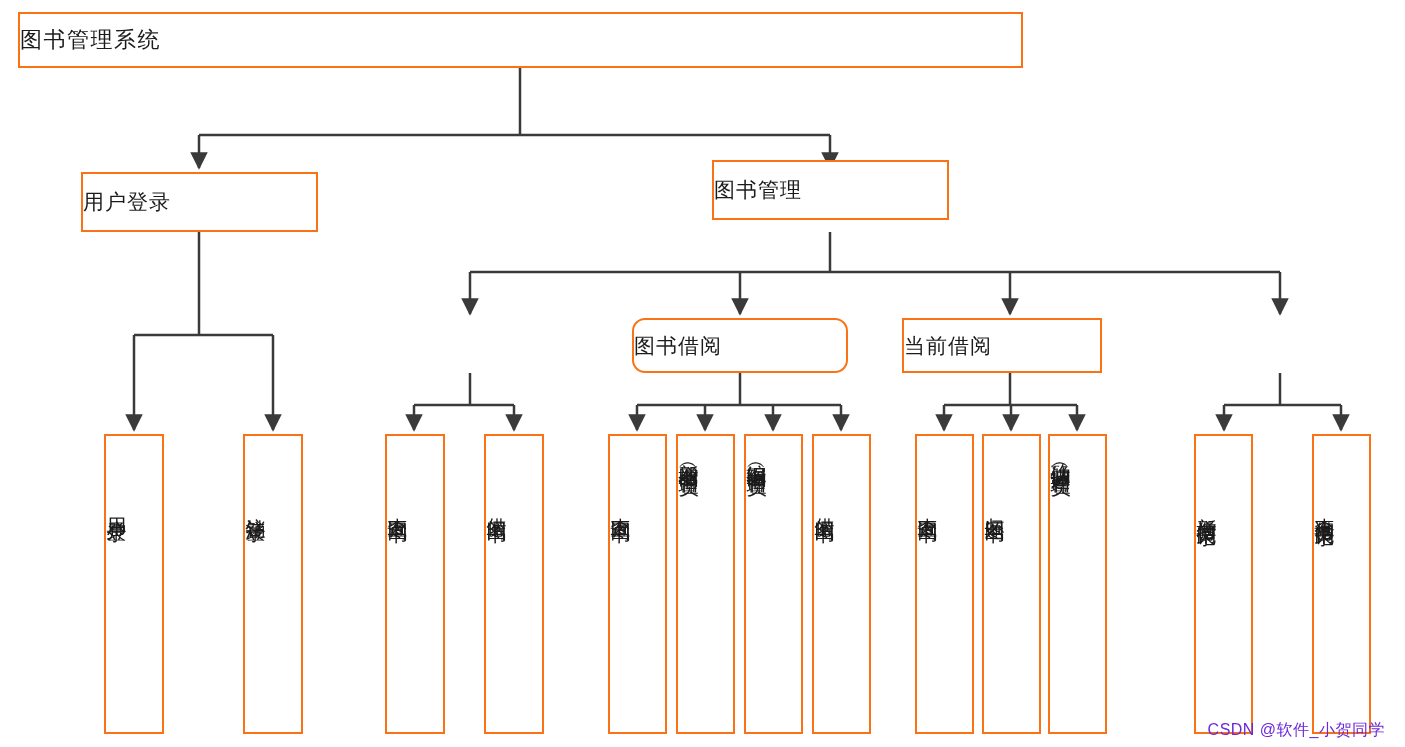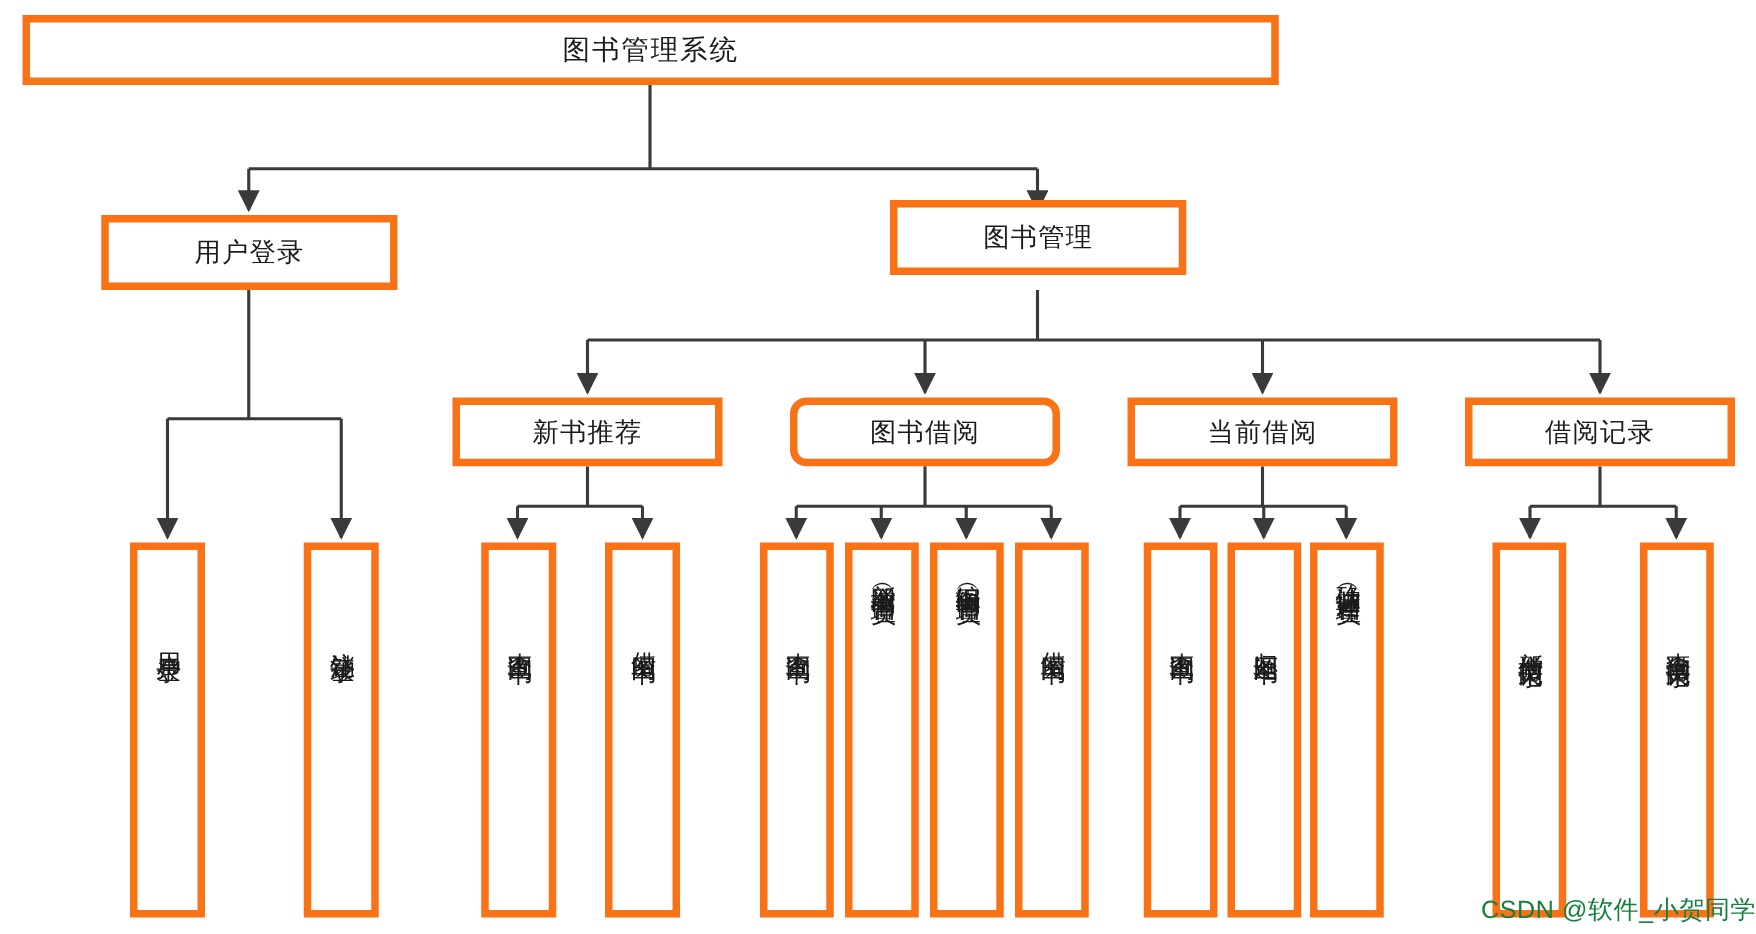--- a/index.html
+++ b/index.html
@@ -20,24 +20,23 @@
     left: 0;
     top: 0;
     width: 1405px;
     height: 747px;
     pointer-events: none;
   }
   .node {
     position: absolute;
     box-sizing: border-box;
     background: #ffffff;
-    border: 6px solid #f97316;
+    border: 2px solid #f97316;
     display: flex;
     align-items: center;
-    justify-content: center;
     color: #1b1b1b;
   }
   .node.h {
     font-size: 21px;
     letter-spacing: 1px;
   }
   .node.title {
     font-size: 22px;
     letter-spacing: 1.5px;
   }
@@ -55,24 +54,24 @@
     text-align: left;
   }
   .node.v.mid .vtext {
     margin-top: 60px;
   }
   .node.v.tall .vtext {
     margin-top: 6px;
   }
   .watermark {
     position: absolute;
-    right: 0;
+    right: 20px;
     bottom: 6px;
-    font-size: 20px;
-    color: #15803d;
+    font-size: 16px;
+    color: #6d28d9;
     letter-spacing: 0.5px;
     white-space: nowrap;
   }
 </style>
 </head>
 <body>
 
 <div id="canvas">
 
   <svg id="wires" viewBox="0 0 1405 747">
@@ -129,31 +128,25 @@
     <span>图书管理系统</span>
   </div>
 
   <div class="node h" style="left:81px; top:172px; width:237px; height:60px;">
     <span>用户登录</span>
   </div>
   <div class="node h" style="left:712px; top:160px; width:237px; height:60px;">
     <span>图书管理</span>
   </div>
 
-  <div class="node h" style="left:362px; top:318px; width:216px; height:55px;">
-    <span>新书推荐</span>
-  </div>
   <div class="node h" style="left:632px; top:318px; width:216px; height:55px;border-radius:13px;">
     <span>图书借阅</span>
   </div>
-  <div class="node h" style="left:902px; top:318px; width:216px; height:55px;">
+  <div class="node h" style="left:902px; top:318px; width:200px; height:55px;">
     <span>当前借阅</span>
-  </div>
-  <div class="node h" style="left:1172px; top:318px; width:216px; height:55px;">
-    <span>借阅记录</span>
   </div>
 
   <div class="node v mid" style="left:104px; top:434px; width:60px; height:300px;">
     <span class="vtext">用户登录</span>
   </div>
   <div class="node v mid" style="left:243px; top:434px; width:60px; height:300px;">
     <span class="vtext">注销登录</span>
   </div>
 
   <div class="node v mid" style="left:385px; top:434px; width:60px; height:300px;">

